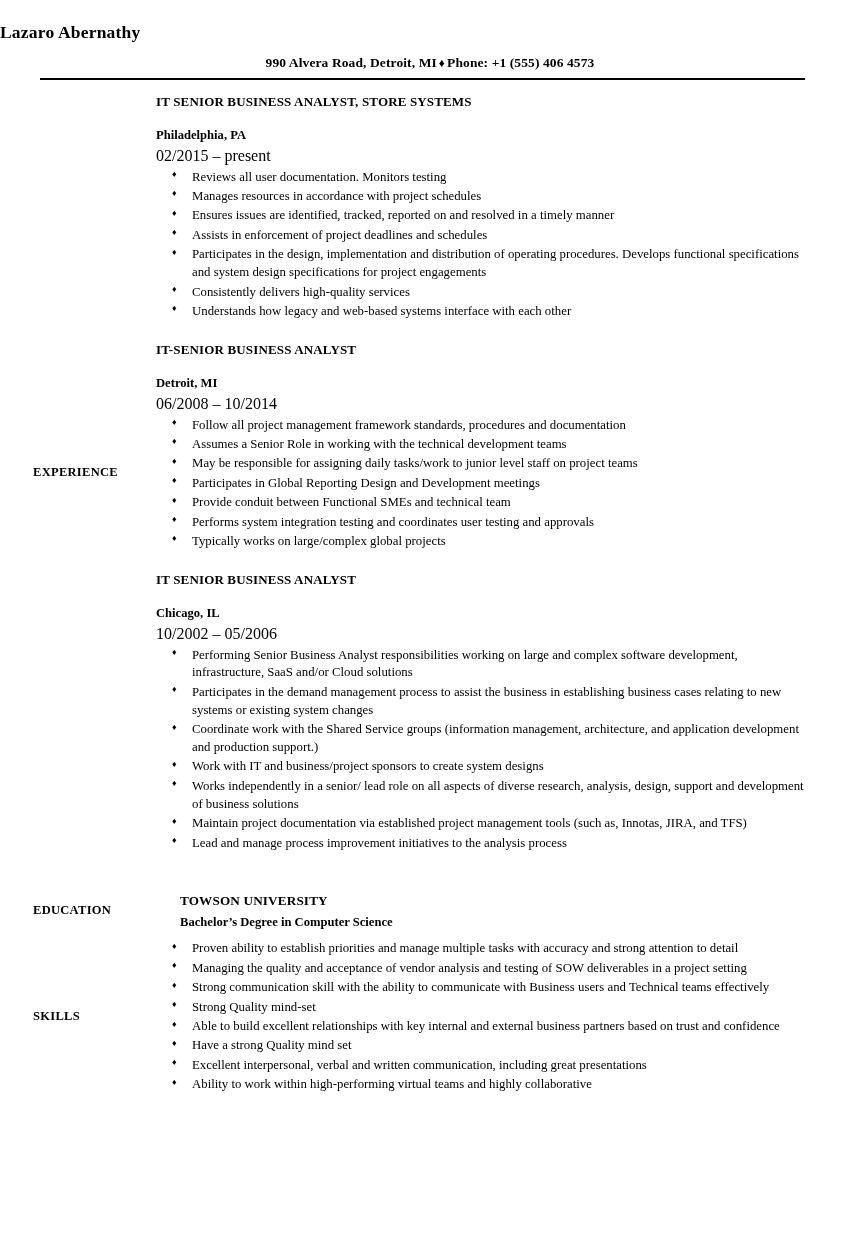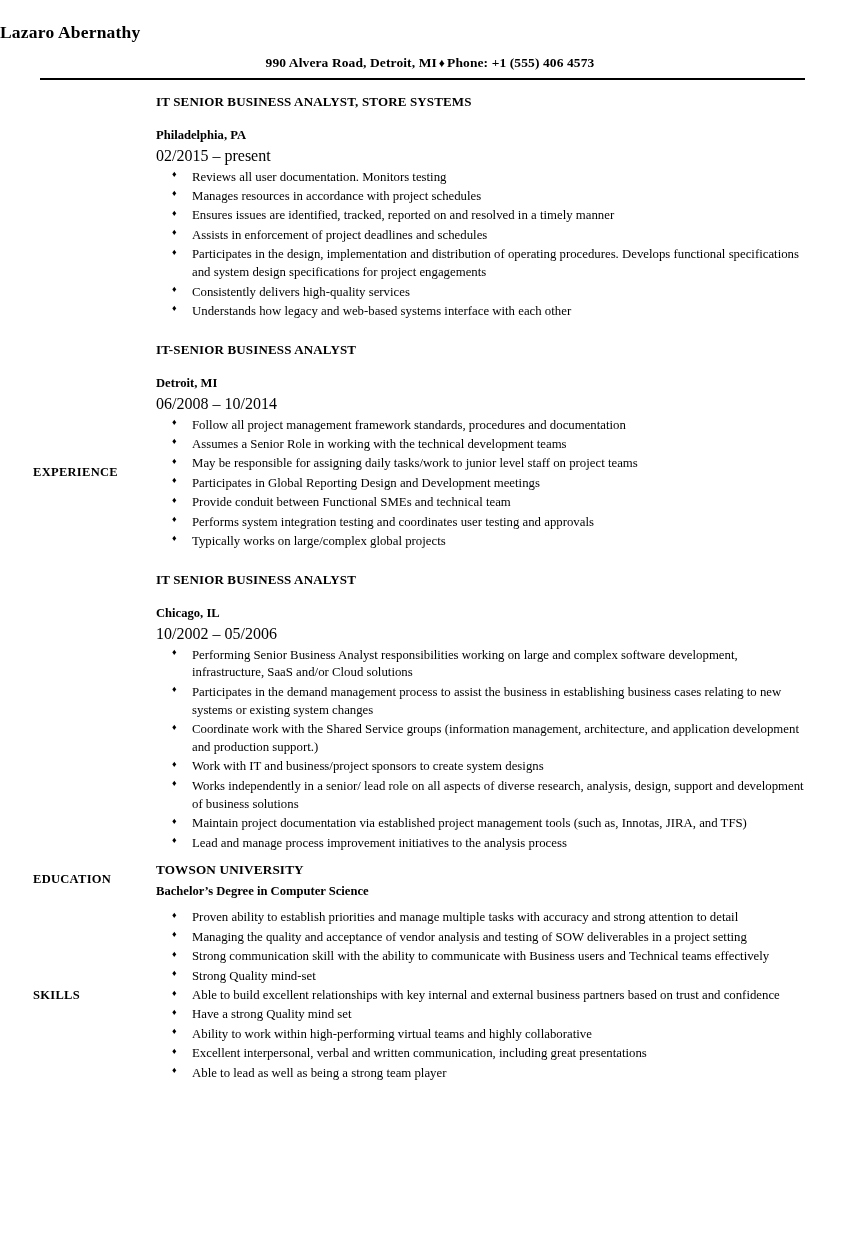--- a/index.html
+++ b/index.html
@@ -65,21 +65,21 @@
     font-weight: bold;
     letter-spacing: 0.3px;
     line-height: 1.2;
   }
   .section-body {
     flex: 1 1 auto;
     padding-right: 55px;
   }
 
   #experience-section { margin-top: 13px; }
-  #education-section  { margin-top: 7px; }
+  #education-section  { margin-top: 38px; gap: 24px; }
   #skills-section     { margin-top: 8px; }
 
   
   .job { margin-bottom: 0; }
   .job + .job { margin-top: 20px; }
 
   .job-title {
     font-size: 13px;
     font-weight: bold;
     letter-spacing: 0.15px;
@@ -216,20 +216,19 @@
   <div class="section" id="skills-section">
     <div class="section-label">SKILLS</div>
     <div class="section-body">
       <ul class="bullets">
         <li>Proven ability to establish priorities and manage multiple tasks with accuracy and strong attention to detail</li>
         <li>Managing the quality and acceptance of vendor analysis and testing of SOW deliverables in a project setting</li>
         <li>Strong communication skill with the ability to communicate with Business users and Technical teams effectively</li>
         <li>Strong Quality mind-set</li>
         <li>Able to build excellent relationships with key internal and external business partners based on trust and confidence</li>
         <li>Have a strong Quality mind set</li>
+        <li>Excellent interpersonal, verbal and written communication, including great presentations</li>
         <li>Ability to work within high-performing virtual teams and highly collaborative</li>
-        <li>Excellent interpersonal, verbal and written communication, including great presentations</li>
-        <li>Able to lead as well as being a strong team player</li>
       </ul>
     </div>
   </div>
 
 </div>
 
 </body></html>

